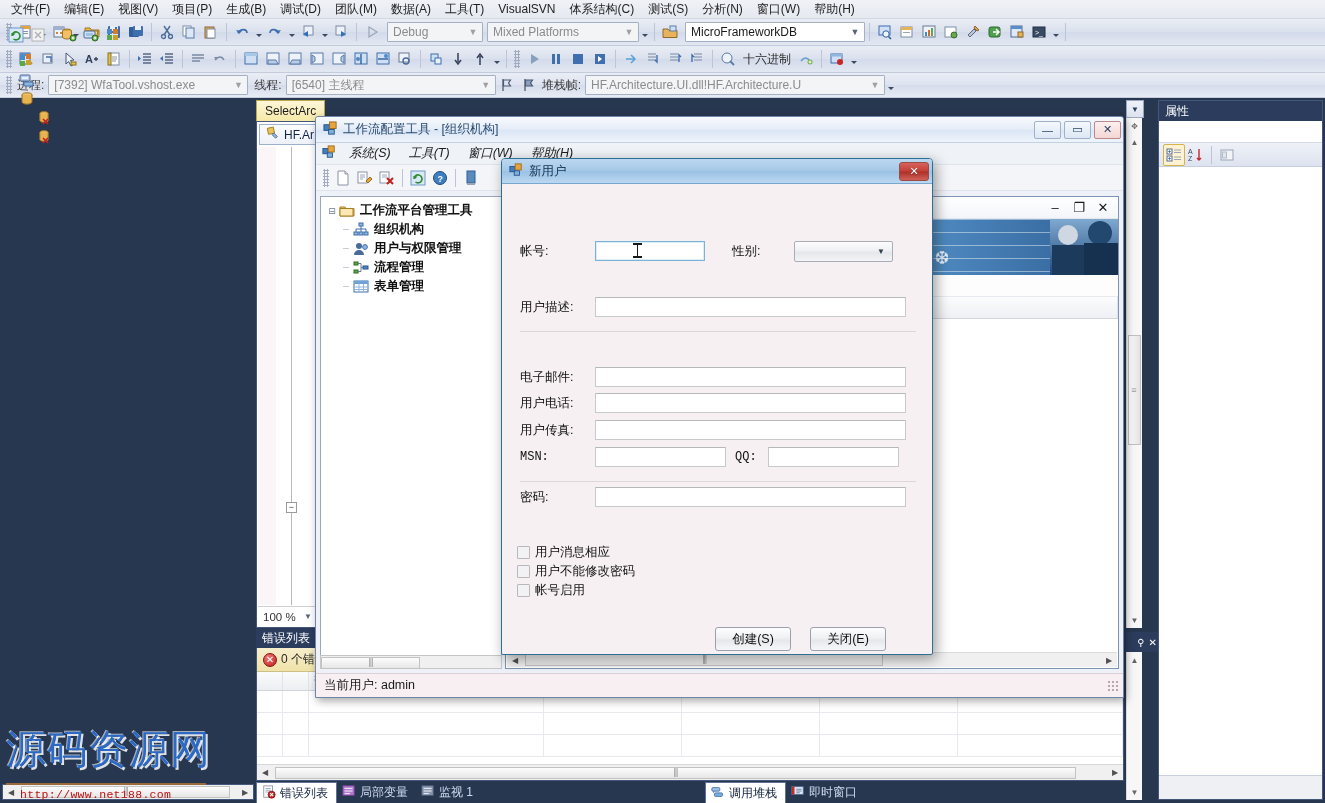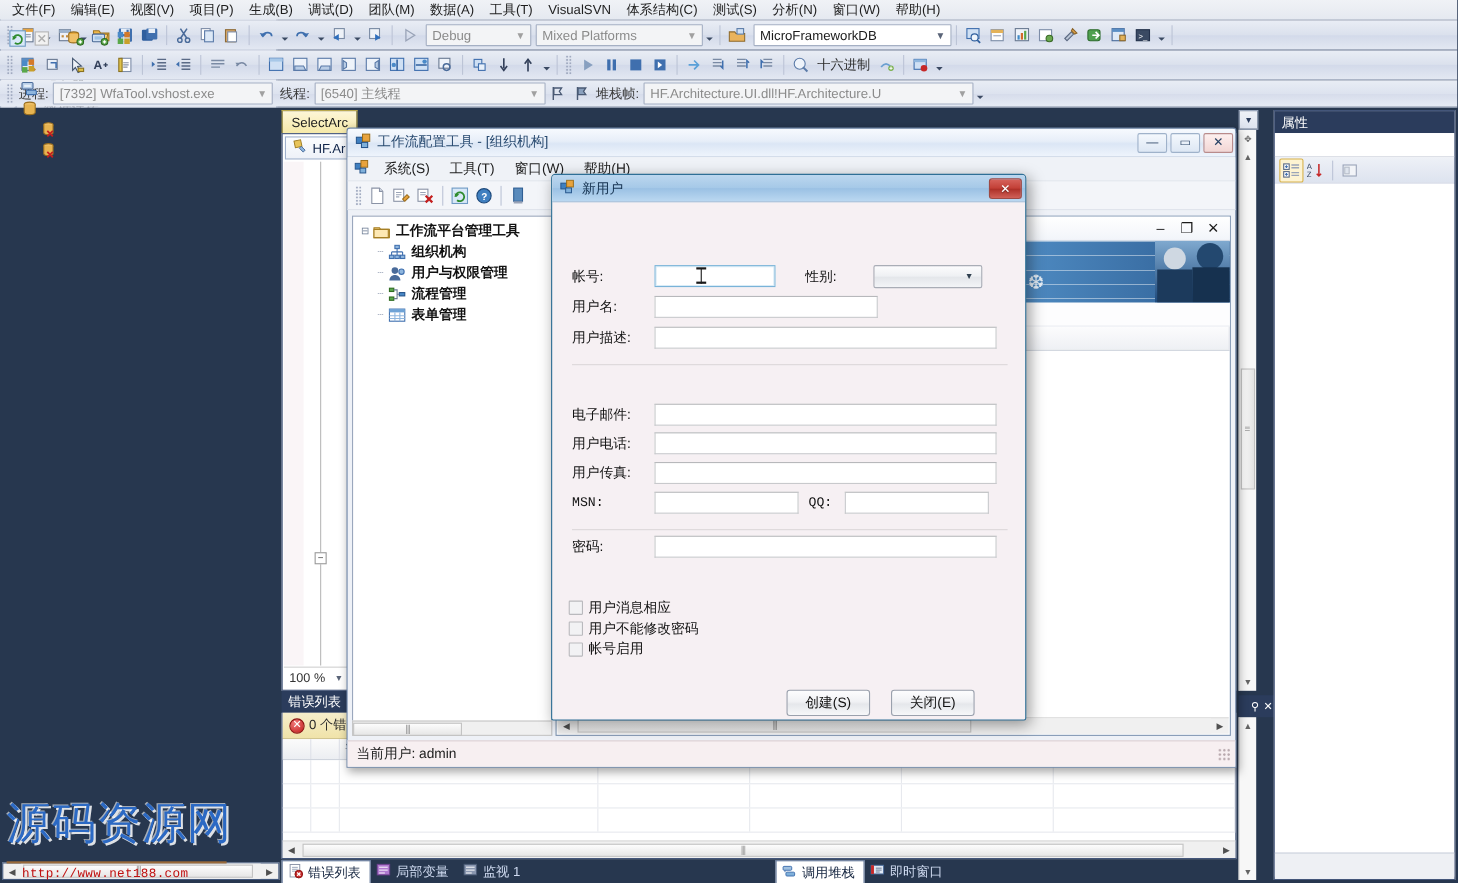--- a/index.html
+++ b/index.html
@@ -201,21 +201,21 @@
   }
   .wf-title .wt-txt { font-size: 12.5px; color: #27496f; margin-left: 5px; flex: 1; white-space: nowrap; }
   .wtb { width: 27px; height: 18px; margin-left: 3px; border: 1px solid #9fb2ca;
     background: linear-gradient(to bottom,#f4f8fd,#dde7f4); border-radius: 2px;
     display: inline-flex; align-items: center; justify-content: center;
     font-size: 11px; color: #2a4365; }
   .wtb.close { border-color: #b98b8b; background: linear-gradient(to bottom,#fdf0ef,#f3d6d4); }
 
   .wf-menubar { height: 22px; background: #eff2f7; display: flex; align-items: center;
      padding-left: 4px; border-bottom: 1px solid #dfe4ec; }
-  .wf-menubar .wm { font-size: 12.5px; color: #1c1c1c; padding: 2px 9px; white-space: nowrap; }
+  .wf-menubar .wm { font-size: 12.5px; color: #1c1c1c; padding: 2px 9px; white-space: nowrap; font-style: italic; }
   .wf-toolbar { height: 26px; background: #f3f5f9; display: flex; align-items: center;
      padding-left: 4px; border-bottom: 1px solid #e0e4ec; }
   .wf-body { position: absolute; left: 0; top: 75px; right: 0; bottom: 24px; display: flex; }
   .wf-tree-pane { width: 182px; background: #fff; border: 1px solid #9aa7bd; margin: 4px 0 4px 4px; }
   .wf-right { flex: 1; margin: 4px 4px 4px 3px; position: relative; }
   .wf-status { position: absolute; left: 0; bottom: 0; width: 100%; height: 24px;
      background: #f7eff1; border-top: 1px solid #dcd0d4; display: flex; align-items: center;
      padding-left: 8px; font-size: 12.5px; color: #1a1a1a; }
   .wf-status .grip { margin-left: auto; margin-right: 4px; width: 12px; height: 12px;
     background-image: radial-gradient(circle, #b8a8ad 1px, transparent 1.2px);
@@ -1271,24 +1271,20 @@
         <input class="finput focus" style="width: 110px;" type="text" value="">
       </div>
       <div class="frow" style="left:230px; top:57px;">
         <span class="flabel" style="width:62px">性别:</span>
         <div class="fcombo" style="width:99px">
           <span></span>
           <span class="ca">▼</span>
         </div>
       </div>
 
-      <div class="frow" style="left:18px; top:85px;">
-        <span class="flabel" style="width:75px">用户名:</span>
-        <input class="finput" style="width: 203px;" type="text" value="">
-      </div>
 
       <div class="frow" style="left:18px; top:113px;">
         <span class="flabel" style="width:75px">用户描述:</span>
         <input class="finput" style="width: 311px;" type="text" value="">
       </div>
 
       <div class="divider" style="left:18px; top:147px; width:396px;"></div>
 
 
       <div class="frow" style="left:18px; top:183px;">

